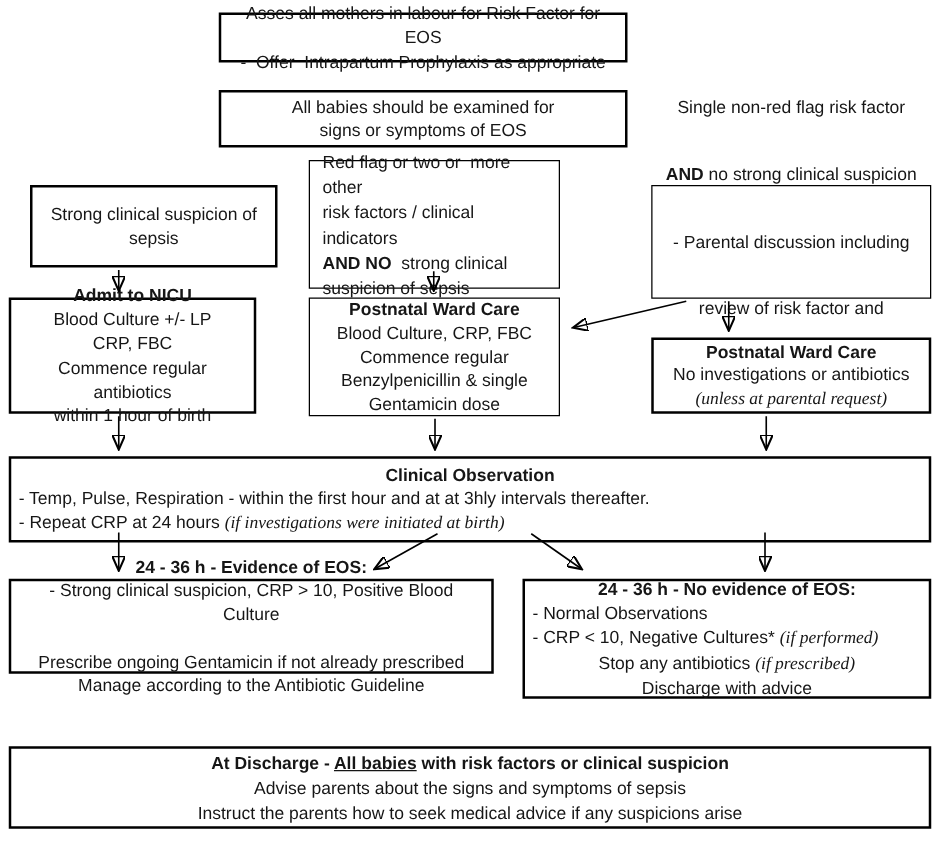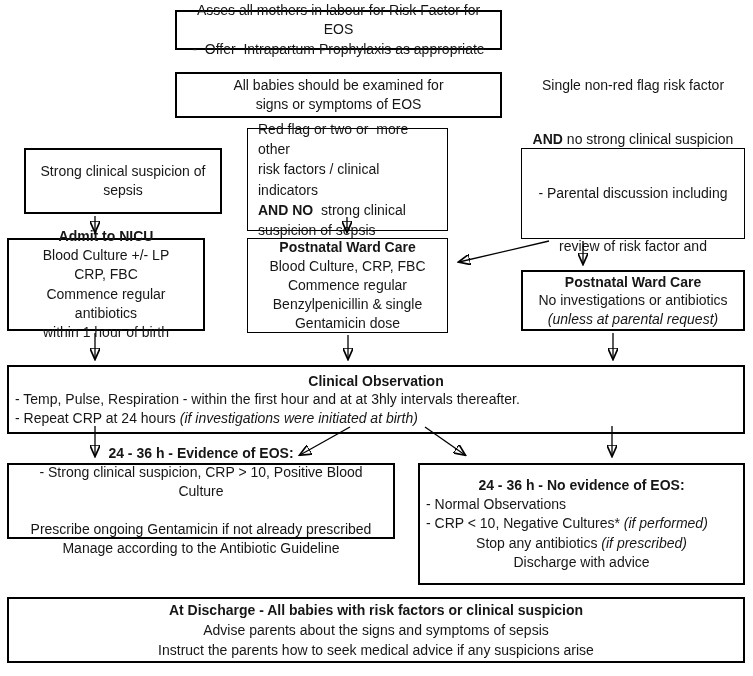--- a/index.html
+++ b/index.html
@@ -20,22 +20,22 @@
     display:flex;
     flex-direction:column;
     justify-content:center;
     padding:2px 6px;
   }
   .box.thin{border-width:1.5px;}
   .box.align-center{text-align:center;}
   .box.align-left{text-align:left;}
   .line{white-space:pre-wrap;}
   .b{font-weight:bold;}
-  .i{font-style:italic;}
-  .u{}
+  .i{font-style:italic;font-family:Liberation Serif, serif;}
+  .u{text-decoration:underline;}
   #arrows{position:absolute;left:0;top:0;pointer-events:none;}
   #arrows line, #arrows path{stroke:#000;stroke-width:1.3;fill:none;}
 </style>
 </head>
 <body>
 
 <div class="canvas">
 
   <div class="box align-center" style="left:175px;top:10px;width:327px;height:40px;">
       <div class="line"><span>Asses all mothers in labour for Risk Factor for EOS</span></div>
@@ -96,21 +96,21 @@
     </div>
 
   <div class="box align-center" style="left:7px;top:463px;width:388px;height:76px;">
       <div class="line"><span class="b">24 - 36 h - Evidence of EOS:</span></div>
       <div class="line"><span>- Strong clinical suspicion, CRP &gt; 10, Positive Blood Culture</span></div>
       <div class="line">&nbsp;</div>
       <div class="line"><span>Prescribe ongoing Gentamicin if not already prescribed</span></div>
       <div class="line"><span>Manage according to the Antibiotic Guideline</span></div>
     </div>
 
-  <div class="box align-center" style="left:418px;top:463px;width:327px;height:122px;">
+  <div class="box align-center" style="left:418px;top:463px;width:327px;height:96px;">
       <div class="line"><span class="b">24 - 36 h - No evidence of EOS:</span></div>
       <div class="line" style="text-align: left;"><span>- Normal Observations</span></div>
       <div class="line" style="text-align: left;"><span>- CRP &lt; 10, Negative Cultures* </span><span class="i">(if performed)</span></div>
       <div class="line"><span>Stop any antibiotics </span><span class="i">(if prescribed)</span></div>
       <div class="line"><span>Discharge with advice</span></div>
     </div>
 
   <div class="box align-center" style="left:7px;top:597px;width:738px;height:66px;line-height:1.45;">
       <div class="line"><span class="b">At Discharge - </span><span class="b u">All babies</span><span class="b"> with risk factors or clinical suspicion</span></div>
       <div class="line"><span>Advise parents about the signs and symptoms of sepsis</span></div>

